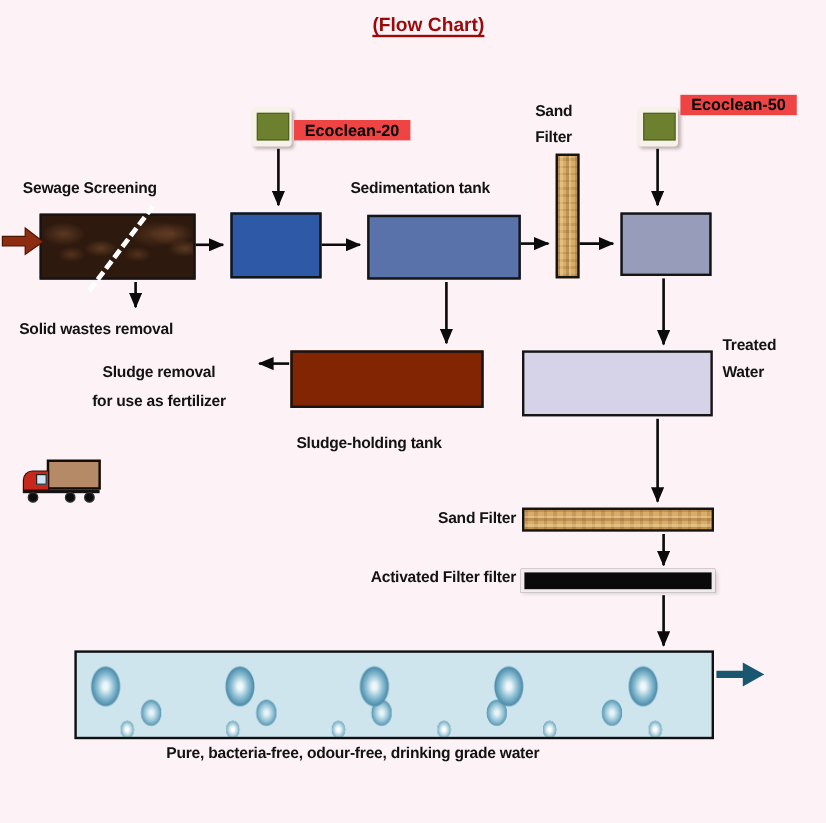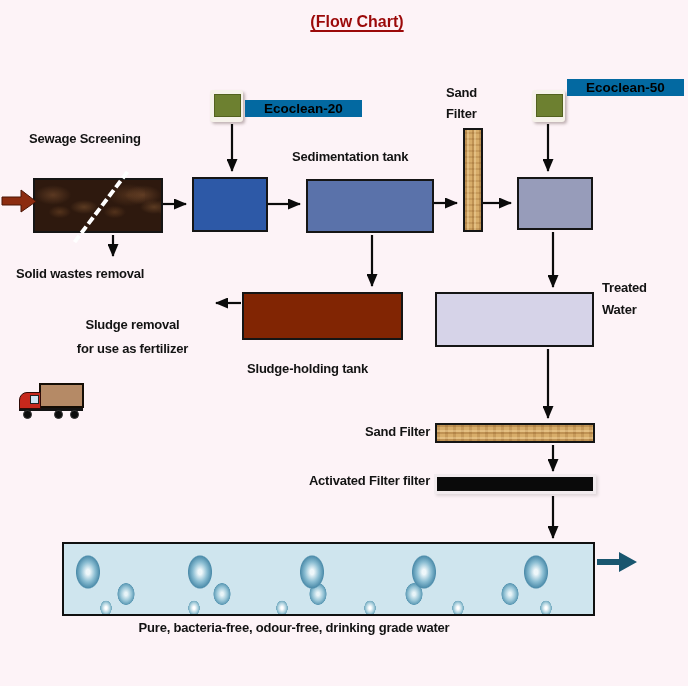--- a/index.html
+++ b/index.html
@@ -41,21 +41,21 @@
       radial-gradient(ellipse 11px 14px at 62px 50px, #e8f4f8 12%, #96c4d6 50%, #5d9ab5 75%, transparent 80%),
       radial-gradient(ellipse 9px 11px at 90px 22px, #f2f9fb 15%, #a5cddc 55%, #6aa3bb 78%, transparent 82%),
       radial-gradient(ellipse 7px 9px at 42px 64px, #ffffff 15%, #aed2df 55%, #74abc0 80%, transparent 84%),
       radial-gradient(ellipse 5px 6px at 10px 58px, #ffffff 20%, #9fc9d9 60%, transparent 85%);
     background-size:112px 78px,96px 84px,74px 58px,88px 72px,52px 44px;}
   
   .chipframe{position:absolute;width:33px;height:32px;background:#f6f2ea;border-radius:3px;
              box-shadow:2px 2px 3px rgba(120,100,100,.45);}
   .chipgreen{position:absolute;left:4px;top:4px;width:25px;height:21px;background:#6d8030;
              border:1.5px solid #52611e;}
-  .hl{background:#0369a1;padding:1px 19px;font-size:13.5px;font-weight:700;color:#000;}
+  .hl{background:#ef4444;padding:1px 9px;font-size:13.5px;font-weight:700;color:#000;}
   
   .truck{position:absolute;left:16px;top:381px;width:72px;height:42px;}
   .truck-box{position:absolute;left:23px;top:2px;width:45px;height:25px;background:#b58a66;
              border:2px solid #140d05;box-sizing:border-box;}
   .truck-cab{position:absolute;left:3px;top:11px;width:22px;height:17px;background:#c6281c;
              border:1.5px solid #300a06;border-radius:8px 0 0 1px;box-sizing:border-box;}
   .truck-window{position:absolute;left:10px;top:2px;width:7px;height:7px;background:#cfe4f2;
                 border:1px solid #222;}
   .truck-chassis{position:absolute;left:3px;top:27px;width:64px;height:3px;background:#141414;}
   .truck-wheel{position:absolute;top:29px;width:9px;height:9px;border-radius:50%;background:#0d0d0d;
@@ -75,24 +75,24 @@
   </div>
   <div class="abs hl" style="left:245px;top:100px;text-align:right;">Ecoclean-20</div>
 
   <div class="chipframe" style="left:532px;top:90px;">
     <div class="chipgreen"></div>
   </div>
   <div class="abs hl" style="left:567px;top:79px;">Ecoclean-50</div>
 
   <div class="abs lbl wrap" style="left:446px;top:82px;width:46px;line-height:21px;">Sand Filter</div>
 
-  <div class="abs lbl" style="left:19px;top:131px;margin-left:10px;">Sewage Screening</div>
+  <div class="abs lbl" style="left:19px;top:149px;">Sewage Screening</div>
   <div class="abs lbl" style="left:292px;top:149px;">Sedimentation tank</div>
   <div class="abs lbl" style="left:16px;top:266px;">Solid wastes removal</div>
-  <div class="abs lbl wrap" style="left:55px;top:313px;width:155px;text-align:center;line-height:24px;">
+  <div class="abs lbl wrap" style="left:55px;top:298px;width:155px;text-align:center;line-height:24px;">
     <span>Sludge removal</span><br>
     <span>for use as fertilizer</span>
   </div>
   <div class="abs lbl" style="left:247px;top:361px;">Sludge-holding tank</div>
   <div class="abs lbl wrap" style="left:602px;top:277px;width:64px;line-height:22px;">Treated Water</div>
   <div class="abs lbl" style="left:330px;top:424px;width:100px;text-align:right;">Sand Filter</div>
   <div class="abs lbl" style="left:230px;top:473px;width:200px;text-align:right;">Activated Filter filter</div>
   <div class="abs lbl" style="left:0;top:620px;width:588px;text-align:center;">Pure, bacteria-free, odour-free, drinking grade water</div>
 
   <div class="box sewage" style="left:33px;top:178px;width:130px;height:55px;">

